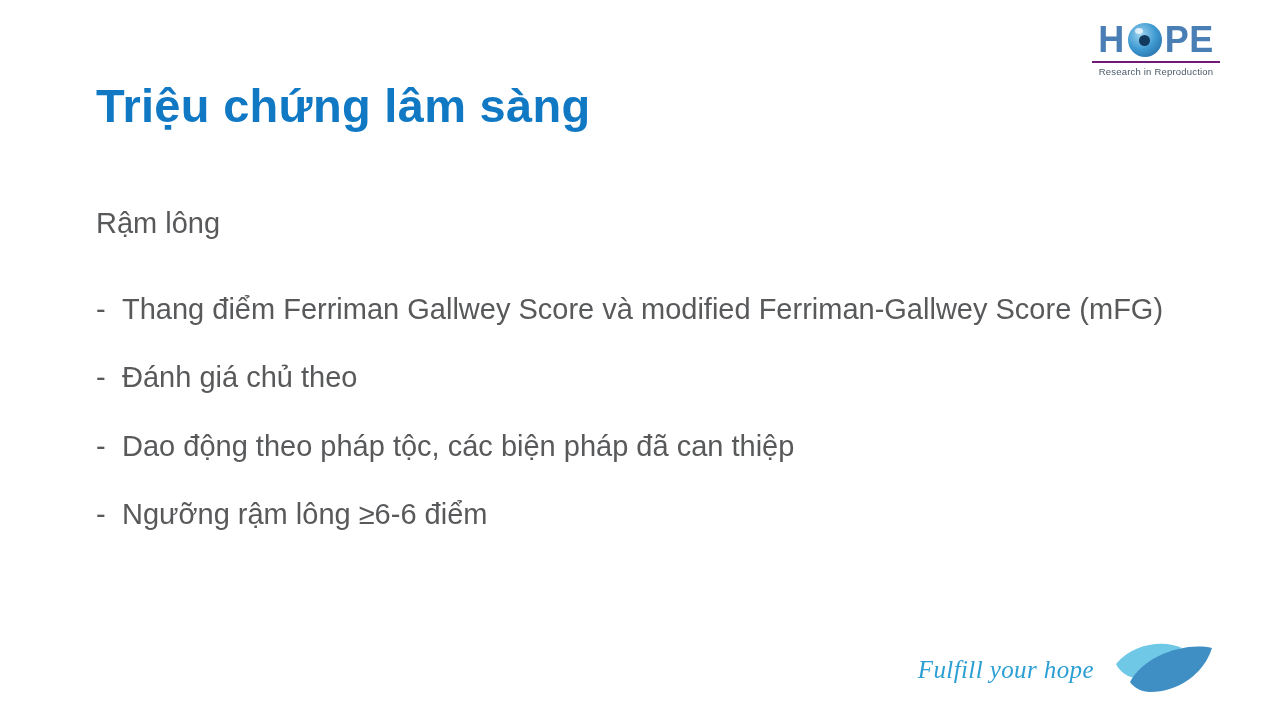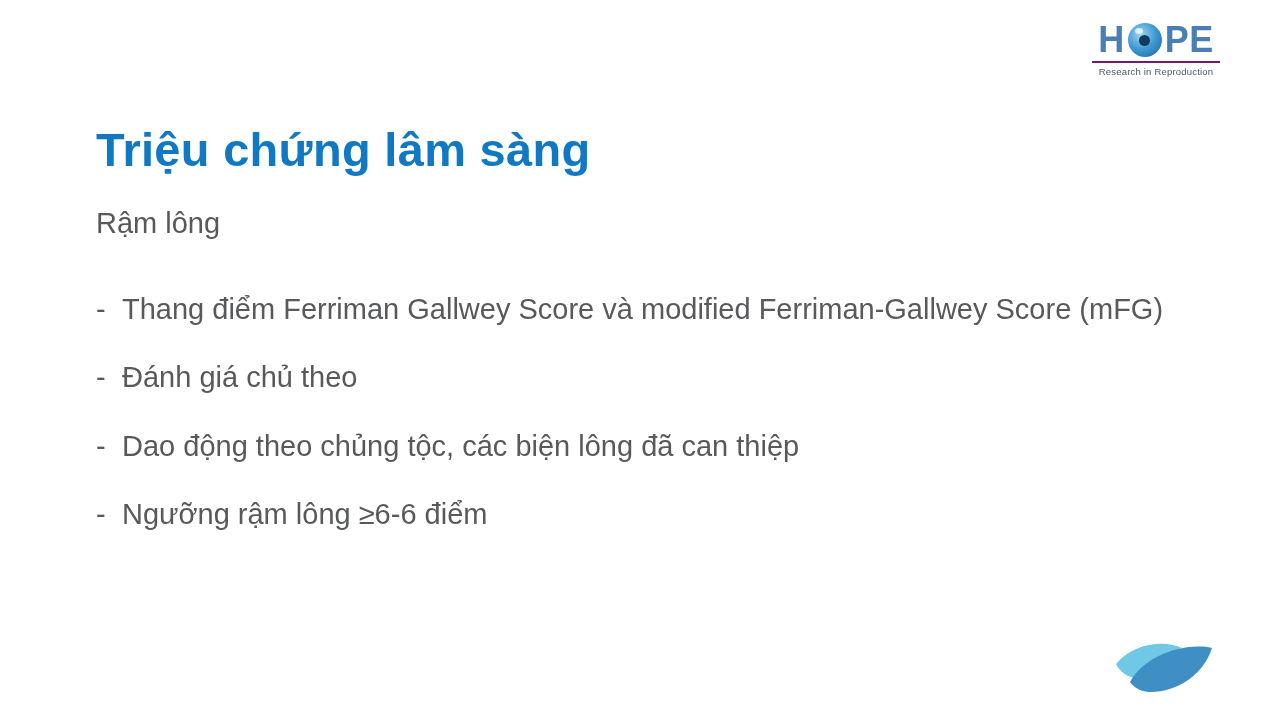--- a/index.html
+++ b/index.html
@@ -87,21 +87,20 @@
   
   .slide-title {
     position: absolute;
     left: 96px;
     top: 78px;
     font-size: 47px;
     font-weight: bold;
     color: #1179c4;
     letter-spacing: 0.3px;
     white-space: nowrap;
-    margin-top: 44px;
   }
 
   
   .body-block {
     position: absolute;
     left: 96px;
     top: 205px;
     width: 1090px;
     color: #58595b;
   }
@@ -173,29 +172,30 @@
       <span class="btext">Thang điểm Ferriman Gallwey Score và modified Ferriman-Gallwey Score (mFG)</span>
     </div>
 
     <div class="bullet">
       <span class="dash">-</span>
       <span class="btext">Đánh giá chủ theo</span>
     </div>
 
     <div class="bullet">
       <span class="dash">-</span>
-      <span class="btext">Dao động theo chủng tộc, các biện lông đã can thiệp</span>
+      <span class="btext">Dao động theo pháp tộc, các biện pháp đã can thiệp</span>
     </div>
 
     <div class="bullet">
       <span class="dash">-</span>
       <span class="btext">Ngưỡng rậm lông ≥6-6 điểm</span>
     </div>
 
   </div>
 
+  <div class="footer-slogan">Fulfill your hope</div>
 
   <svg class="footer-mark" viewBox="0 0 112 62" xmlns="http://www.w3.org/2000/svg">
     <path d="M8 28 C26 6, 58 4, 74 12 C56 18, 40 30, 30 42 C20 42, 12 36, 8 28 Z" fill="#6fc9e6"></path>
     <path d="M22 46 C36 20, 76 6, 104 12 C96 38, 70 56, 42 56 C34 56, 26 52, 22 46 Z" fill="#3f8ec4"></path>
   </svg>
 
 </div>
 
 </body></html>

